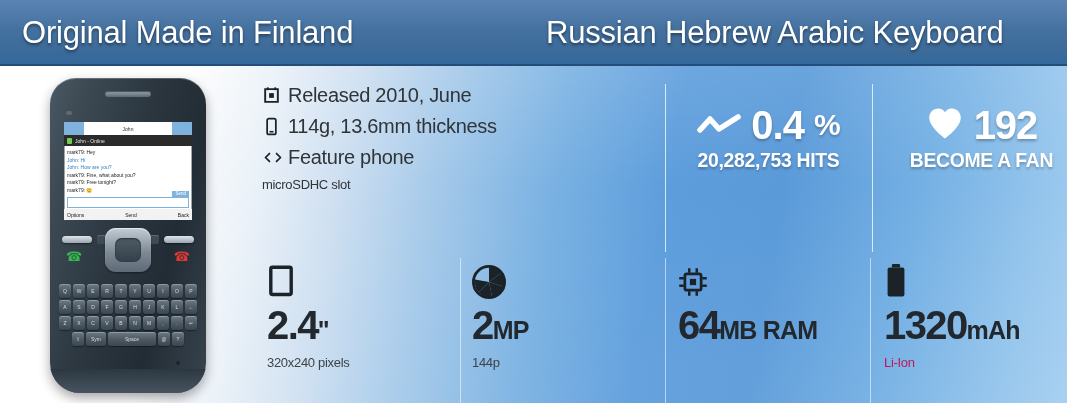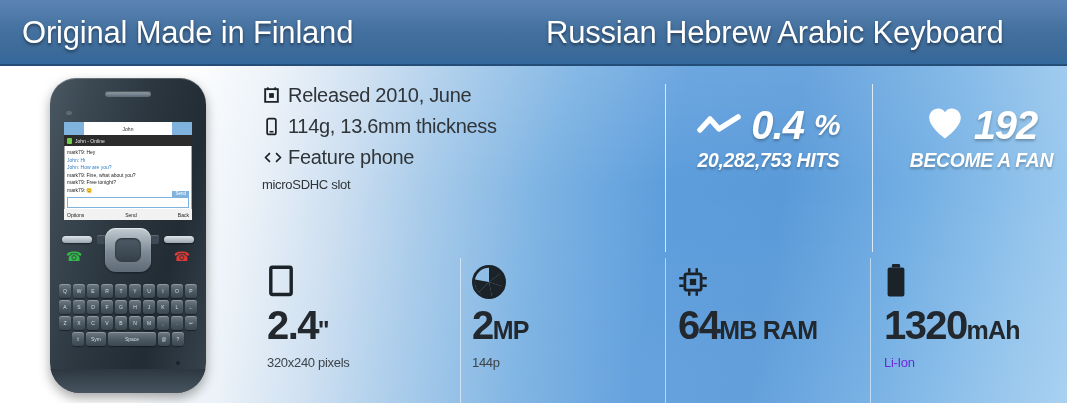--- a/index.html
+++ b/index.html
@@ -221,21 +221,21 @@
   
   .vdiv {
     position: absolute; width: 1px;
     background: rgba(255,255,255,0.75);
   }
   .vdiv.soft { background: rgba(255,255,255,0.55); }
 
   
   .stat {
     position: absolute; top: 104px;
-    text-align: center; color: #ffffff; font-style: italic;
+    text-align: center; color: #ffffff;
   }
   .stat-main {
     display: flex; align-items: center; justify-content: center; gap: 10px;
     font-size: 40px; font-weight: 700; line-height: 42px;
     letter-spacing: -1px;
     text-shadow: 0 2px 3px rgba(0,0,0,0.28);
   }
   .stat-main .pctsmall { font-size: 30px; }
   .stat-sub {
     margin-top: 2px;
@@ -258,21 +258,21 @@
     margin-top: 2px;
     font-size: 40px; font-weight: 700; line-height: 42px;
     color: #22282d; letter-spacing: -1.6px;
     white-space: nowrap;
   }
   .bval .u { font-size: 25px; letter-spacing: -0.8px; }
   .bsub {
     margin-top: 4px;
     font-size: 13px; color: #3c4449; letter-spacing: -0.3px;
   }
-  .bsub.light { color: #6d28d9; }
+  .bsub.light { color: #be185d; }
 </style>
 </head>
 <body>
 
 <div id="page">
 
   <div class="header">
     <div class="header-inner">
       <div class="hdr-title hdr-left">Original Made in Finland</div>
       <div class="hdr-title hdr-right">Russian Hebrew Arabic Keyboard</div>

